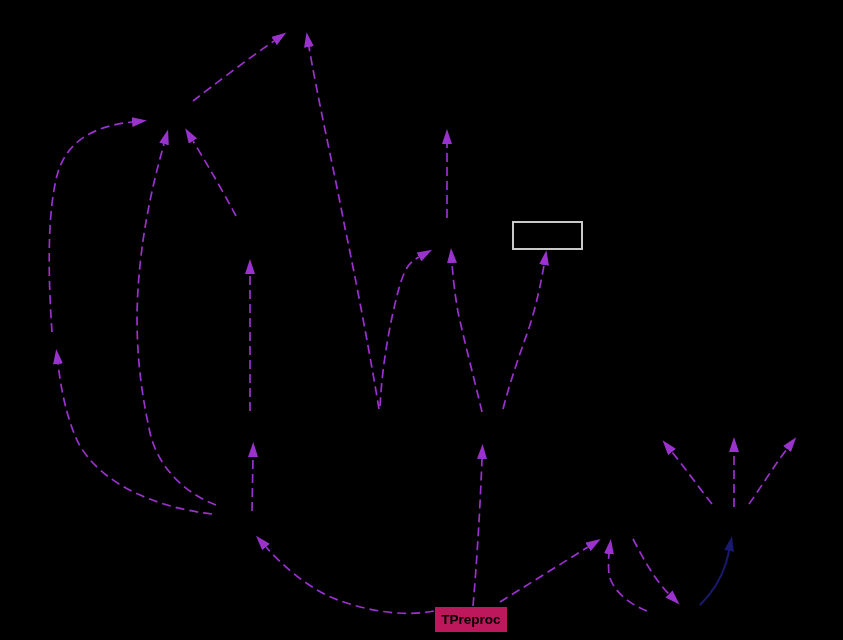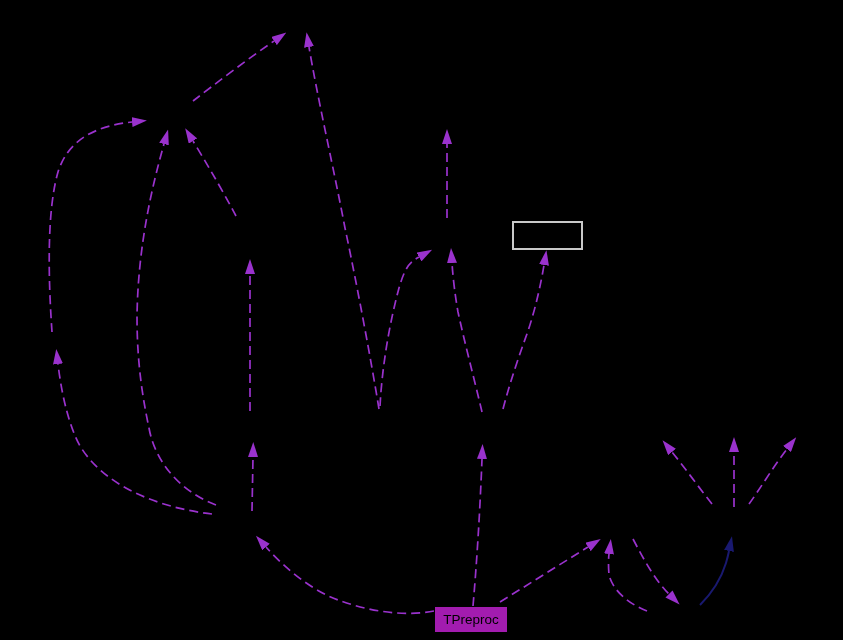--- a/index.html
+++ b/index.html
@@ -68,17 +68,17 @@
         <path d="M 647,611 C 629,604 613,591 609,575 Q 608,562 609,554" fill="none" stroke="#9a32cd" stroke-width="1.7" stroke-dasharray="9,5" marker-end="url(#arrow-purple)"></path>
         <path d="M 712,504 C 700,489 685,468 672,452" fill="none" stroke="#9a32cd" stroke-width="1.7" stroke-dasharray="9,5" marker-end="url(#arrow-purple)"></path>
         <path d="M 734,507 L 734,452" fill="none" stroke="#9a32cd" stroke-width="1.7" stroke-dasharray="9,5" marker-end="url(#arrow-purple)"></path>
         <path d="M 749,504 C 760,489 773,467 787,449" fill="none" stroke="#9a32cd" stroke-width="1.7" stroke-dasharray="9,5" marker-end="url(#arrow-purple)"></path>
         <path d="M 700,605 C 713,592 722,576 726,563 Q 728,556 729,551" fill="none" stroke="#191970" stroke-width="2" marker-end="url(#arrow-navy)"></path>
       </g>
   </svg>
 
   <div class="node" style="left: 512px; top: 221px; width: 71px; height: 29px; background: transparent; border: 2px solid rgb(201, 201, 201);"></div>
 
-  <div class="node" style="left: 434px; top: 606px; width: 74px; height: 27px; background: #a21caf; border: 1px solid rgb(0, 0, 0); color: rgb(0, 0, 0);">
+  <div class="node" style="left: 434px; top: 606px; width: 74px; height: 27px; background: #be185d; border: 1px solid rgb(0, 0, 0); color: rgb(0, 0, 0); font-weight: bold;">
     <span>TPreproc</span>
   </div>
 
 </div>
 
 </body></html>

